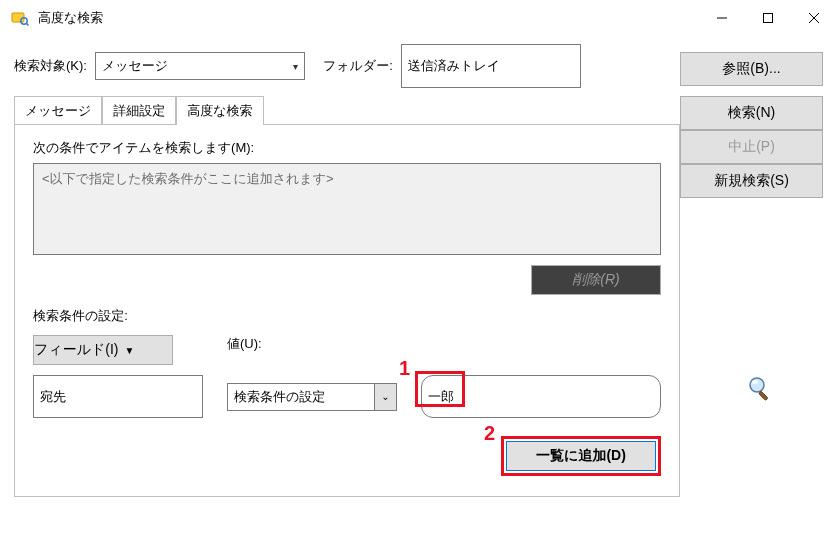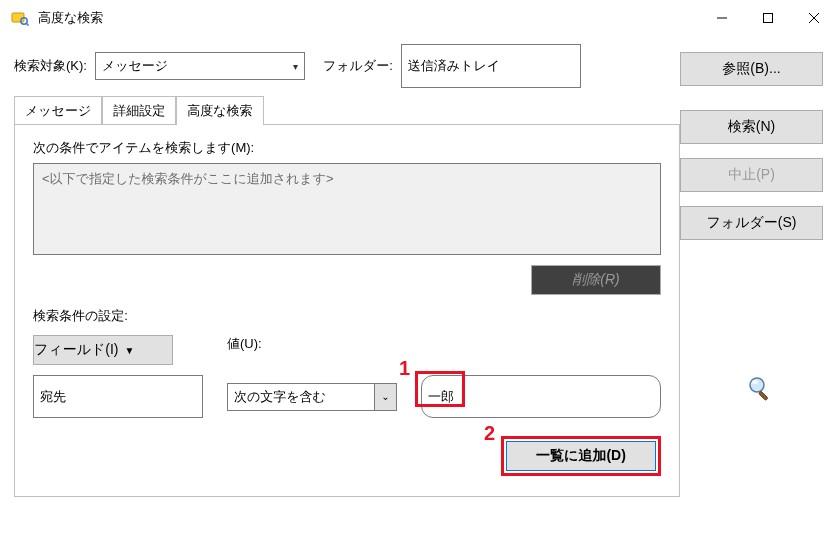--- a/index.html
+++ b/index.html
@@ -70,21 +70,20 @@
     align-items: center;
     padding: 0 6px;
   }
   .side-btn {
     display: flex;
     align-items: center;
     justify-content: center;
     height: 34px;
     border: 1px solid #adadad;
     background: #e1e1e1;
-    margin-bottom: 14px;
     font-size: 14px;
   }
   .side-btn.disabled { color: #9a9a9a; }
   .tabs {
     display: flex;
     align-items: flex-end;
     height: 28px;
   }
   .tab {
     padding: 5px 10px 4px 10px;
@@ -293,21 +292,21 @@
 
       <div class="values-row" style="margin-top:10px; position:relative;">
         <div class="col-field">
           <div class="input">
             <span>宛先</span>
           </div>
         </div>
         <div class="col-cond">
           <div class="cond-select">
             <div class="body">
-                <span>次の文字を含む</span>
+                <span>検索条件の設定</span>
               </div>
             <div class="drop">⌄</div>
           </div>
         </div>
         <div class="col-val" style="position:relative;">
           <div class="input" style="width:240px;border-radius:12px;">
             <span>一郎</span>
           </div>
           <div class="anno-1" style="left:-6px; top:-4px; width:50px; height:36px;"></div>
           <div class="num" style="left:-22px; top:-18px;">1</div>
@@ -323,21 +322,21 @@
     </div>
 
   </div>
 
   <div class="right-col">
     <div style="height:6px"></div>
     <div class="side-btn">参照(B)...</div>
     <div style="height:10px"></div>
     <div class="side-btn">検索(N)</div>
     <div class="side-btn disabled">中止(P)</div>
-    <div class="side-btn">フォルダー(S)</div>
+    <div class="side-btn">新規検索(S)</div>
   </div>
 </div>
 
 <div class="magnify">
   <svg width="26" height="26" viewBox="0 0 26 26">
     <circle cx="10" cy="10" r="7" fill="#cfe8ff" stroke="#5a7da0" stroke-width="1.5"></circle>
     <ellipse cx="8" cy="7" rx="3" ry="2" fill="#fff" opacity="0.8"></ellipse>
     <rect x="14" y="16" width="10" height="3.5" rx="1.5" transform="rotate(45 14 16)" fill="#8b5a2b" stroke="#5a3818" stroke-width="0.8"></rect>
   </svg>
 </div>

